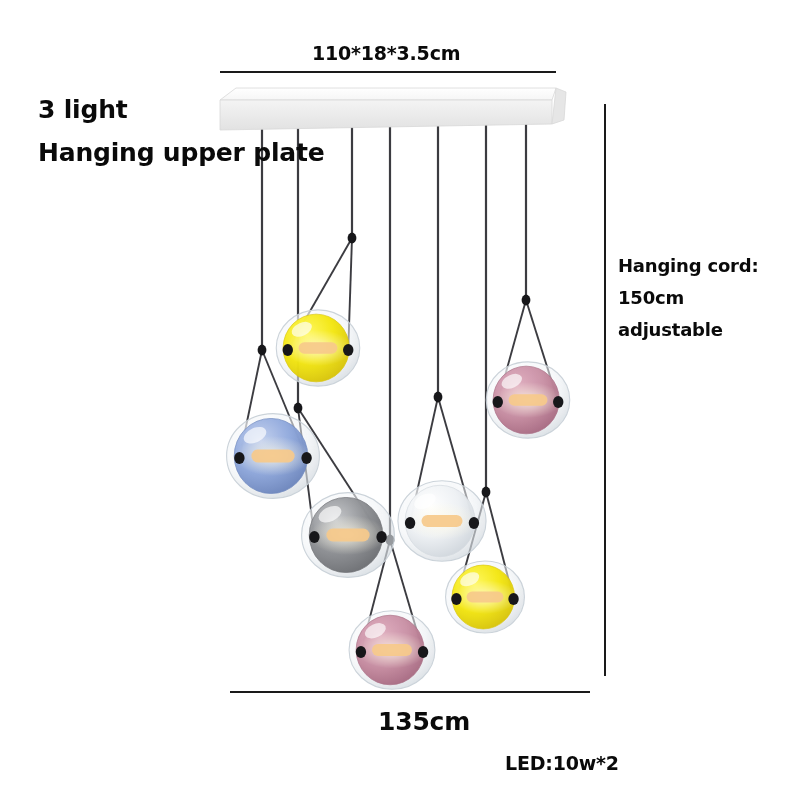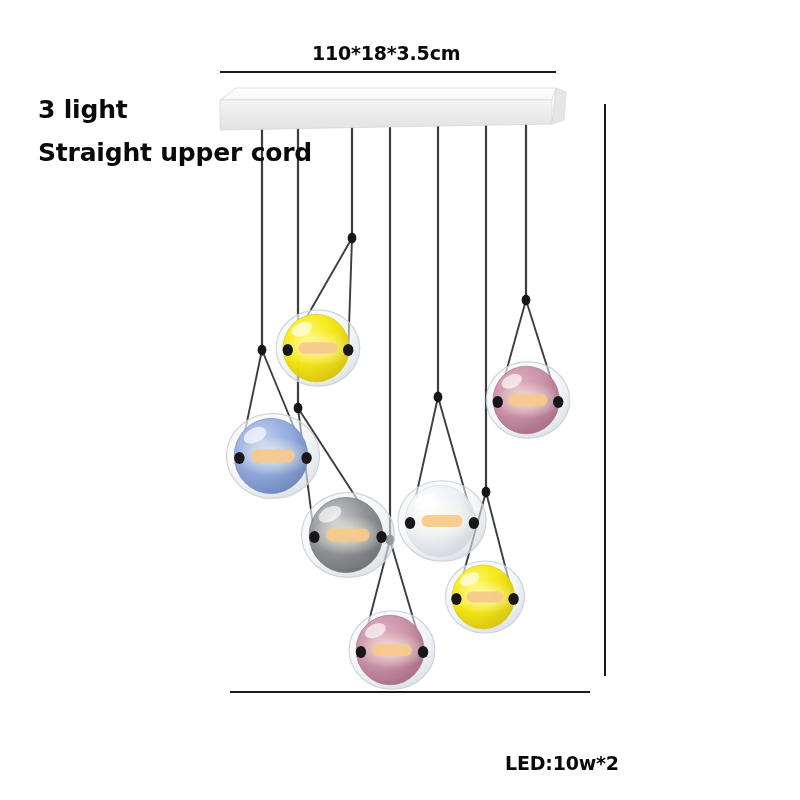--- a/index.html
+++ b/index.html
@@ -191,19 +191,25 @@
         <line x1="220" y1="72" x2="556" y2="72" stroke="#1a1a1a" stroke-width="2"></line>
         <line x1="230" y1="692" x2="590" y2="692" stroke="#1a1a1a" stroke-width="2"></line>
         <line x1="605" y1="104" x2="605" y2="676" stroke="#1a1a1a" stroke-width="2"></line>
       </g>
   </svg>
 
   <div class="label" id="lbl-top">110*18*3.5cm</div>
 
   <div class="label" id="lbl-count">3 light</div>
 
-  <div class="label" id="lbl-plate">Straight upper cord</div>
-
-
+  <div class="label" id="lbl-plate">Hanging upper plate</div>
+
+  <div class="label" id="lbl-cord">
+    <div>Hanging cord:</div>
+    <div>150cm</div>
+    <div>adjustable</div>
+  </div>
+
+  <div class="label" id="lbl-width">135cm</div>
 
   <div class="label" id="lbl-led">LED:10w*2</div>
 
 </div>
 
 </body></html>

